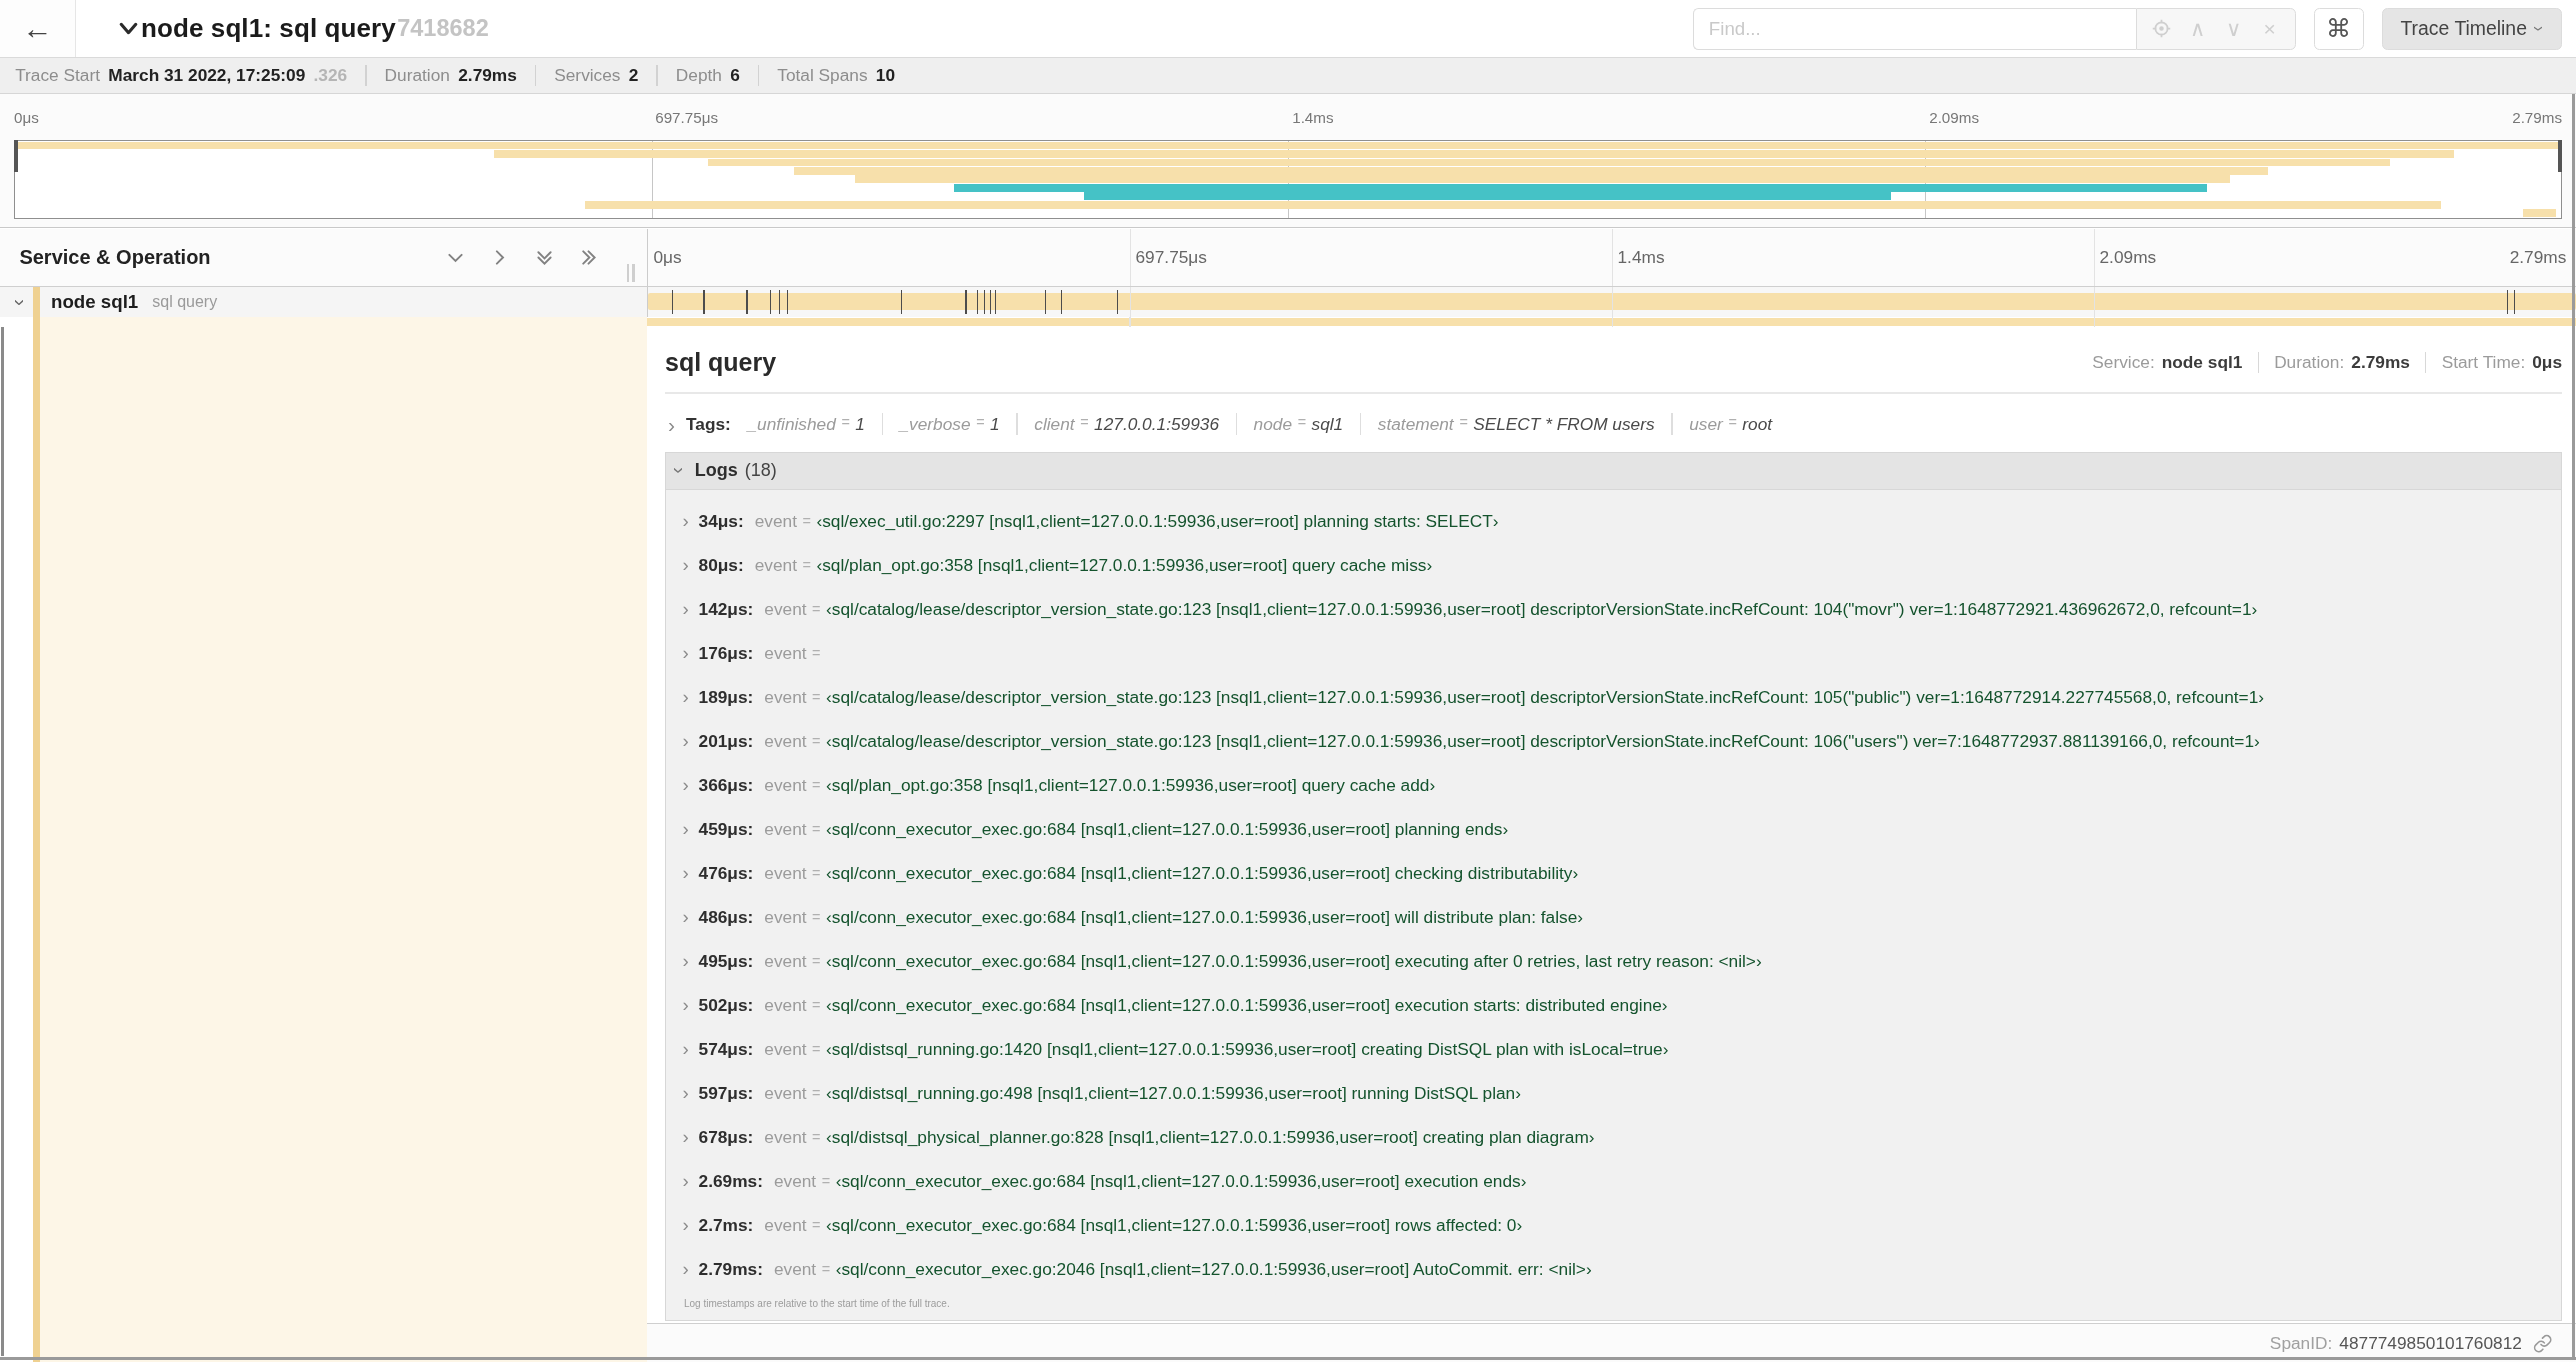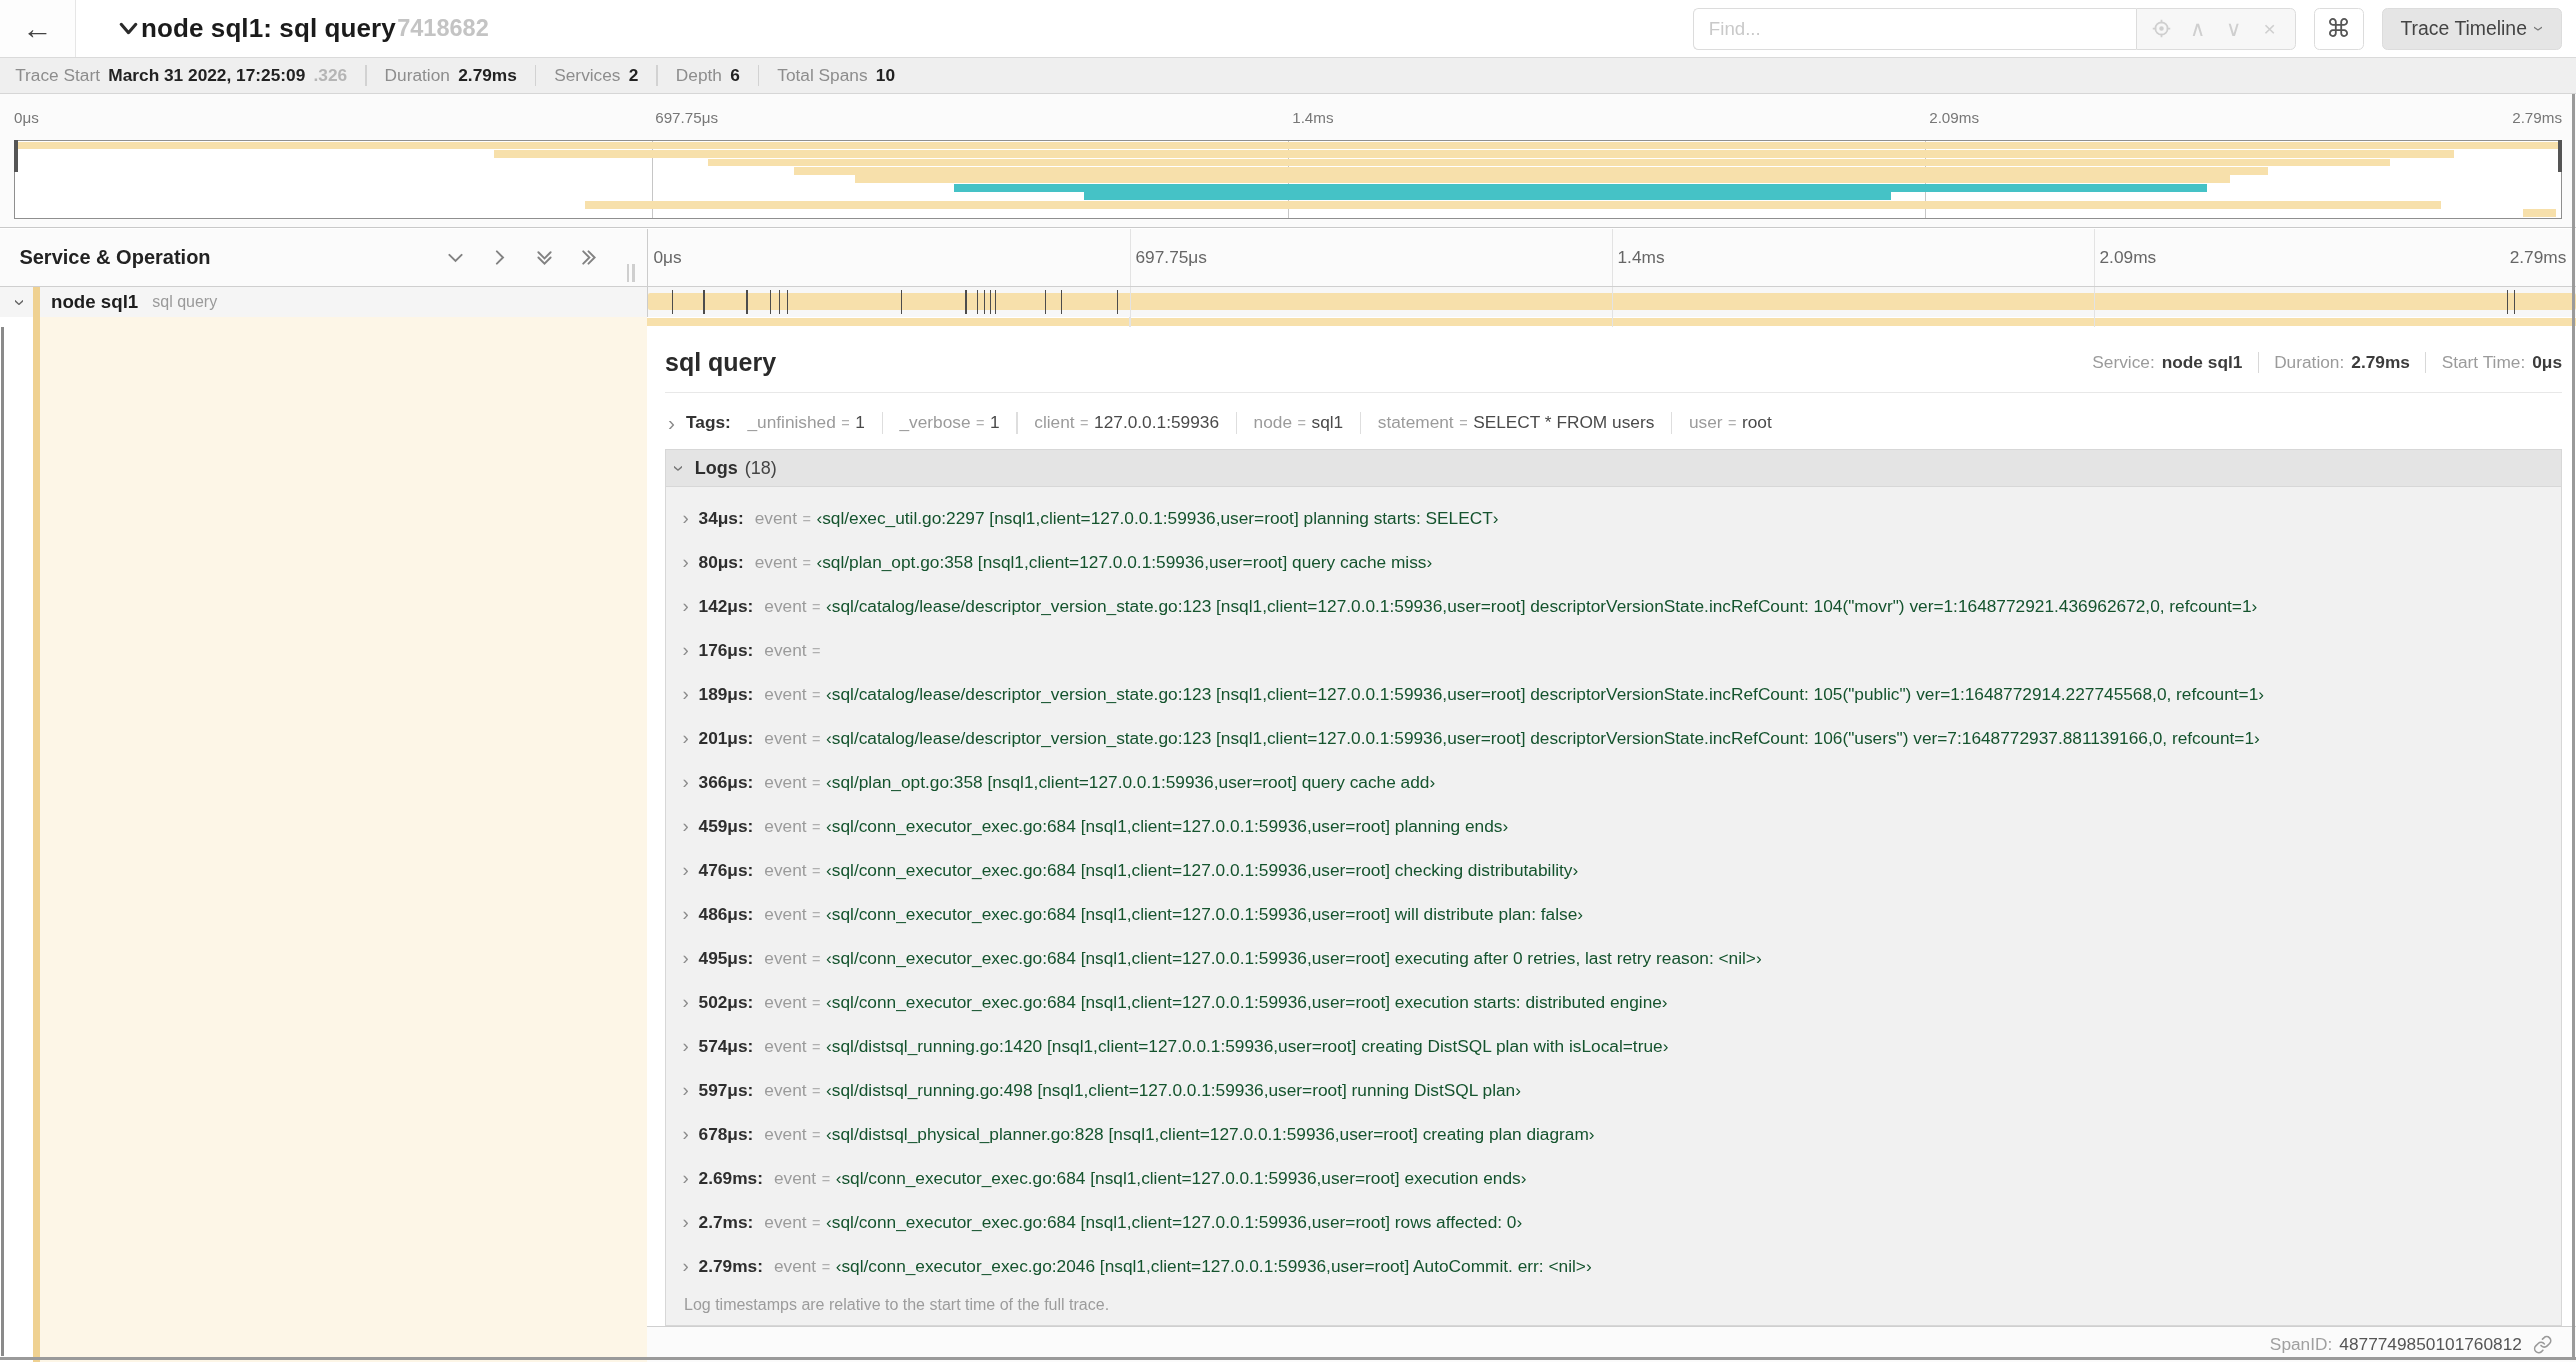--- a/index.html
+++ b/index.html
@@ -79,39 +79,39 @@
   .dp-title { font-size:25px; font-weight:bold; color:#2a2a2a; }
   .dp-meta { margin-left:auto; display:flex; align-items:center; font-size:17.3px; }
   .meta-label { color:#9b9b9b; }
   .meta-value { color:#3c3c3c; font-weight:bold; margin-left:7px; }
   .meta-sep { width:1.4px; height:21px; background:#d8d8d8; margin:0 15.2px; }
   .dp-divider { height:1.4px; background:#e8e8e8; margin:15.2px 14px 0 18px; }
 
   .tags-row { display:flex; align-items:center; margin:14px 14px 0 21px; font-size:17.3px; height:33px; }
   .row-chev { color:#8b8b8b; font-size:21px; line-height:1; background:none; border:none; cursor:pointer; margin-right:11px; }
   .tags-title { font-weight:bold; color:#333; margin-right:16.6px; }
-  .tag-item { display:flex; align-items:center; white-space:nowrap; }
+  .tag-item { display:flex; white-space:nowrap;font-style:italic; }
   .tag-key { color:#9b9b9b; }
   .tag-eq { color:#b0b0b0; font-size:14.5px; margin:0 5.5px; }
   .tag-val { color:#4a4a4a; }
   .tag-sep { width:1.4px; height:22px; background:#dedede; margin:0 16.6px; }
 
   .logs-box { margin:11px 14px 0 18px; border:0.7px solid #d7d7d7; background:#f1f1f1; }
   .logs-head { height:37px; background:#e4e4e4; border-bottom:0.7px solid #d7d7d7; display:flex; align-items:center; padding-left:9.7px; font-size:18px; cursor:pointer; }
   .logs-head .down-chev { color:#777; font-size:19.4px; transform:rotate(90deg); display:inline-block; margin-right:12.5px; }
   .logs-title { font-weight:bold; color:#2e2e2e; margin-right:7px; }
   .logs-count { color:#444; }
   .logs-rows { padding:9.7px 7px 0 16.6px; }
   .log-row { height:44px; display:flex; align-items:center; font-size:17.3px; white-space:nowrap; overflow:hidden; cursor:pointer; }
   .log-row .row-chev { font-size:18.7px; margin-right:9.7px; }
   .log-time { font-weight:bold; color:#2e2e2e; margin-right:11px; }
   .log-key { color:#9b9b9b; }
   .log-eq { color:#b0b0b0; font-size:14.5px; margin:0 5.5px; }
   .log-val { color:#14532d; }
-  .logs-foot { font-size:16px; color:#9c9c9c; padding:7px 0 11px 18px; }
+  .logs-foot { font-size:10px; color:#9c9c9c; padding:7px 0 11px 18px; }
 
   .spanid-row { margin-top:auto; height:40px; border-top:1.4px solid #cfcfcf; background:#fbfbfb; display:flex; align-items:center; justify-content:flex-end; padding-right:23.5px; font-size:17.3px; gap:7px; }
   .spanid-label { color:#a0a0a0; }
   .spanid-value { color:#555; }
   .spanid-link { background:none; border:none; cursor:pointer; margin-left:4.2px; }
   .spanid-link svg { display:block; }
 
   .left-scroll { position:absolute; left:1.4px; top:327px; bottom:7px; width:2.8px; background:#8a8a8a; z-index:5; }
   .right-scroll { position:absolute; right:1.4px; top:94px; bottom:5.5px; width:2.8px; background:#9a9a9a; z-index:5; }
   .bottom-scroll { position:absolute; left:0; right:0; bottom:2.8px; height:3.5px; background:#9a9a9a; z-index:5; }

